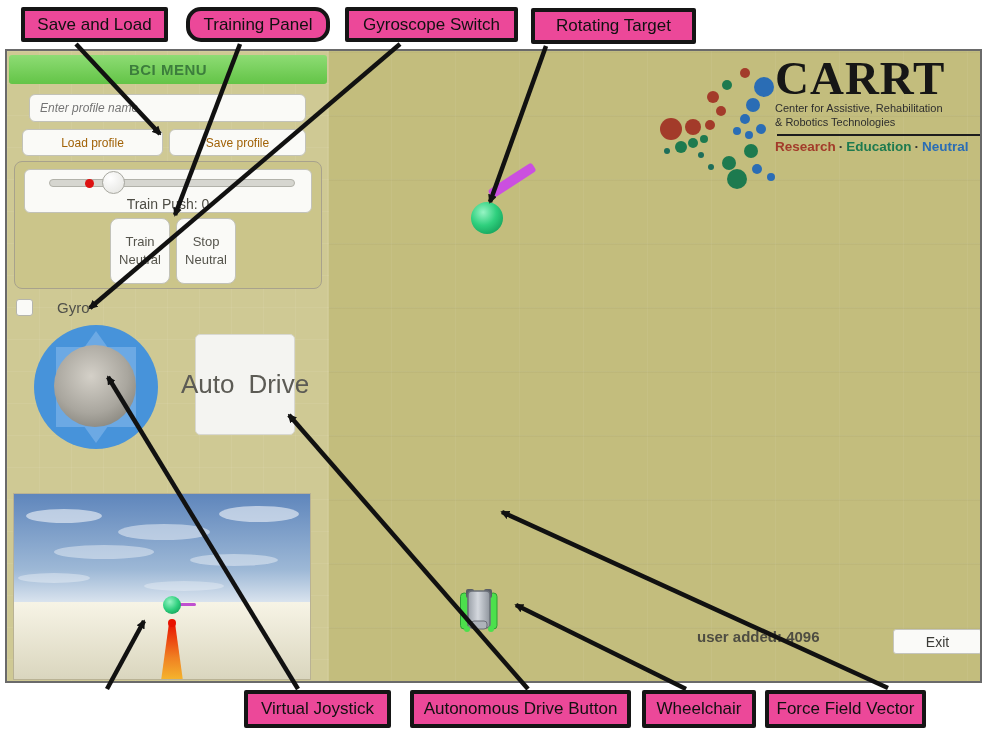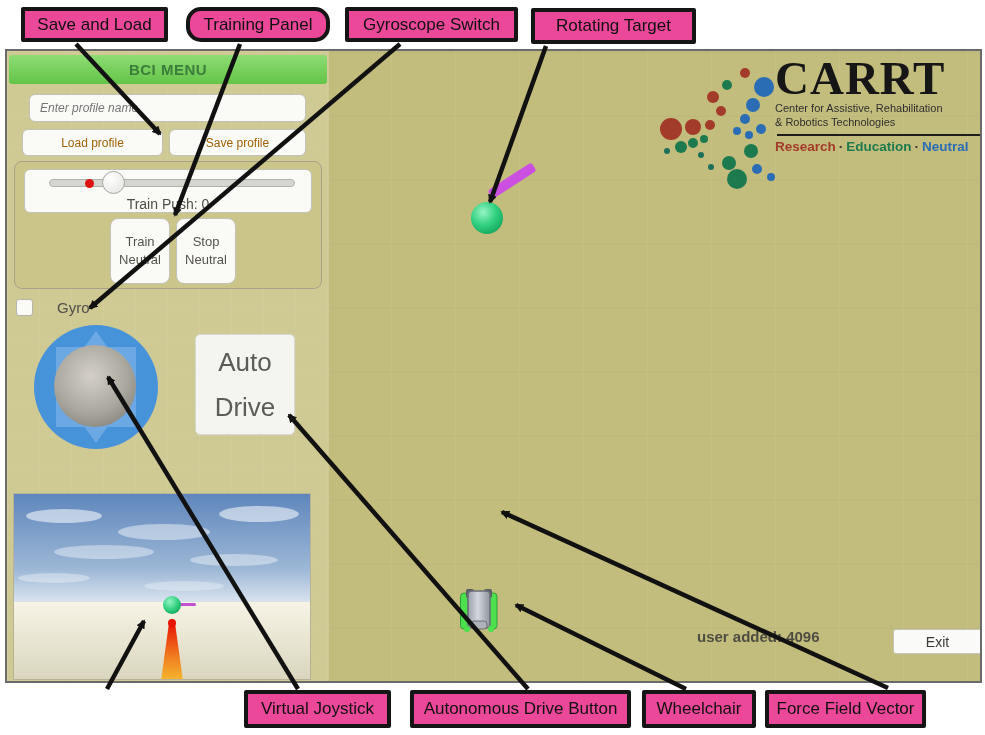--- a/index.html
+++ b/index.html
@@ -82,21 +82,21 @@
 
   #gyro-row { position:absolute; left:9px; top:247px; height:18px; display:flex; align-items:center; }
   #gyro-checkbox { width:17px; height:17px; background:#fafaf7; border:1px solid #b5b5ad; border-radius:3px; }
   #gyro-label { margin-left:24px; font-size:15px; color:#50504a; }
 
   #joystick { position:absolute; left:25px; top:272px; width:128px; height:128px; }
 
   #auto-drive-btn {
     position:absolute; left:188px; top:283px; width:100px; height:101px;
     background:#f4f4f1; border:1px solid #d8d8d2; border-radius:5px;
-    display:flex; flex-direction:column; align-items:center; justify-content:center;
+    display:flex; flex-direction:row; align-items:center; justify-content:center;
     gap:14px; font-size:26px; color:#5c5b55; cursor:pointer;
   }
 
   #camera-view {
     position:absolute; left:6px; top:442px; width:298px; height:187px;
     border:1px solid #b9b294; overflow:hidden; background:#cfd8e2;
   }
 
   
   #scene-svg { position:absolute; left:0; top:0; width:973px; height:630px; pointer-events:none; }

